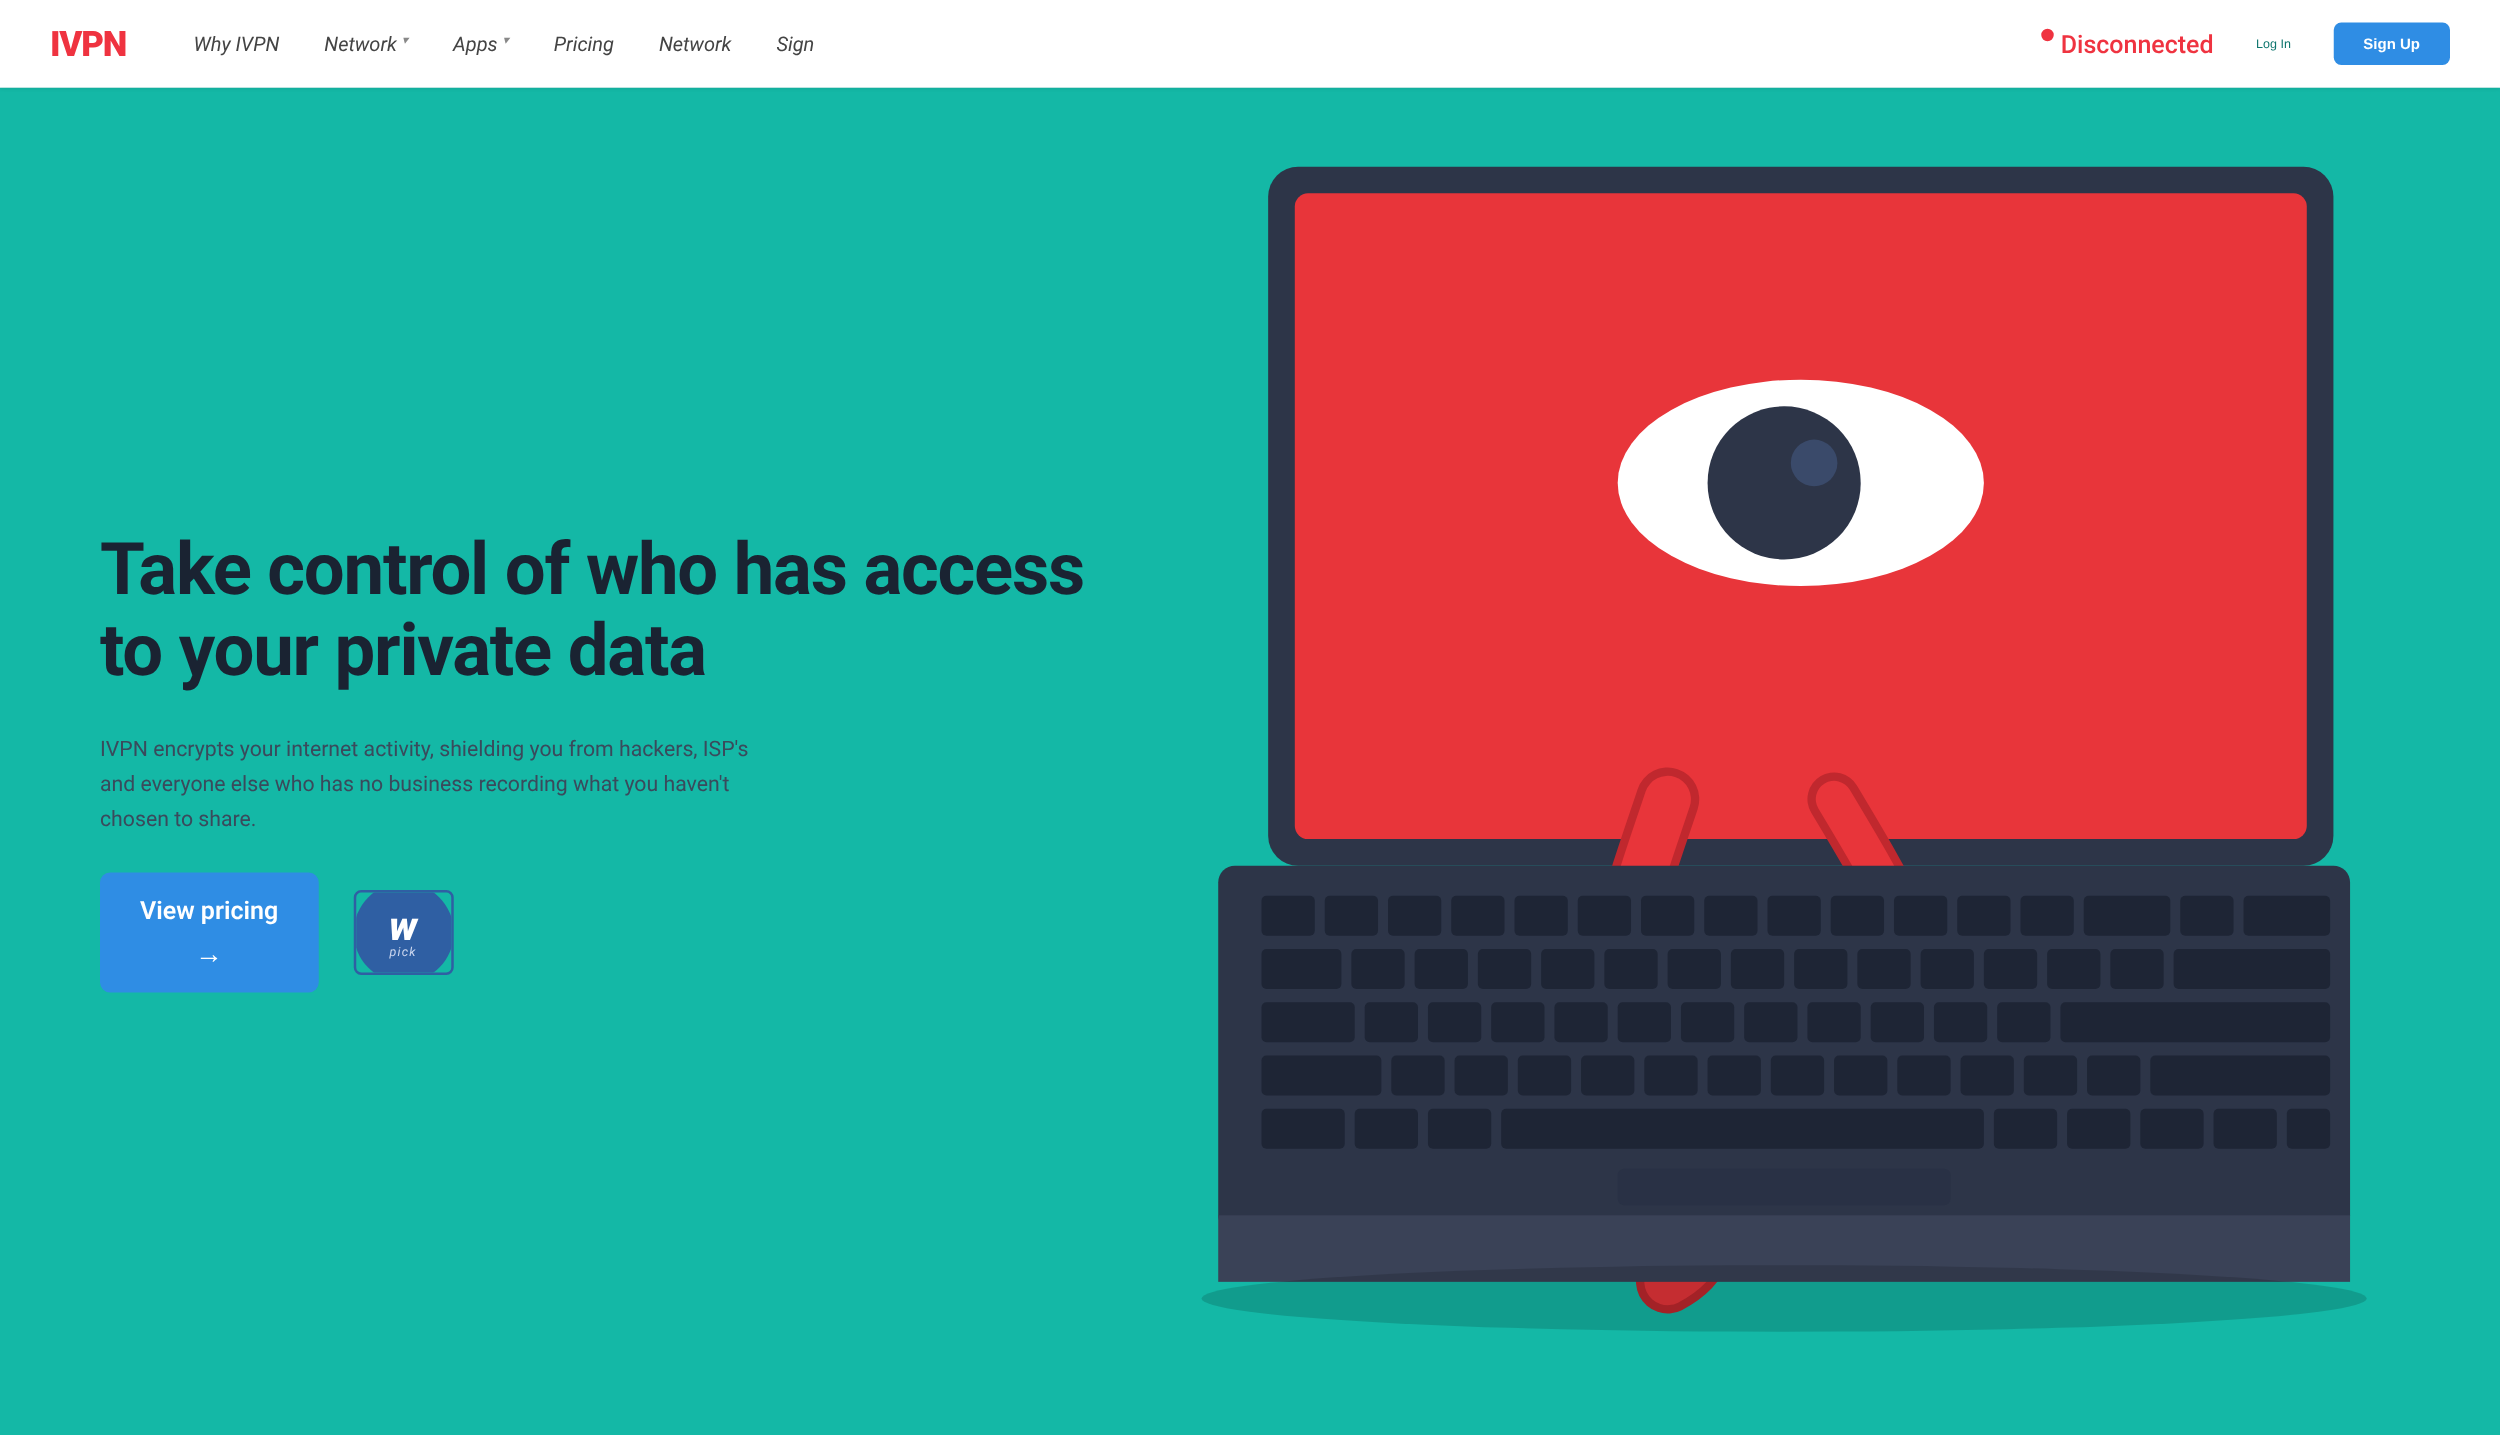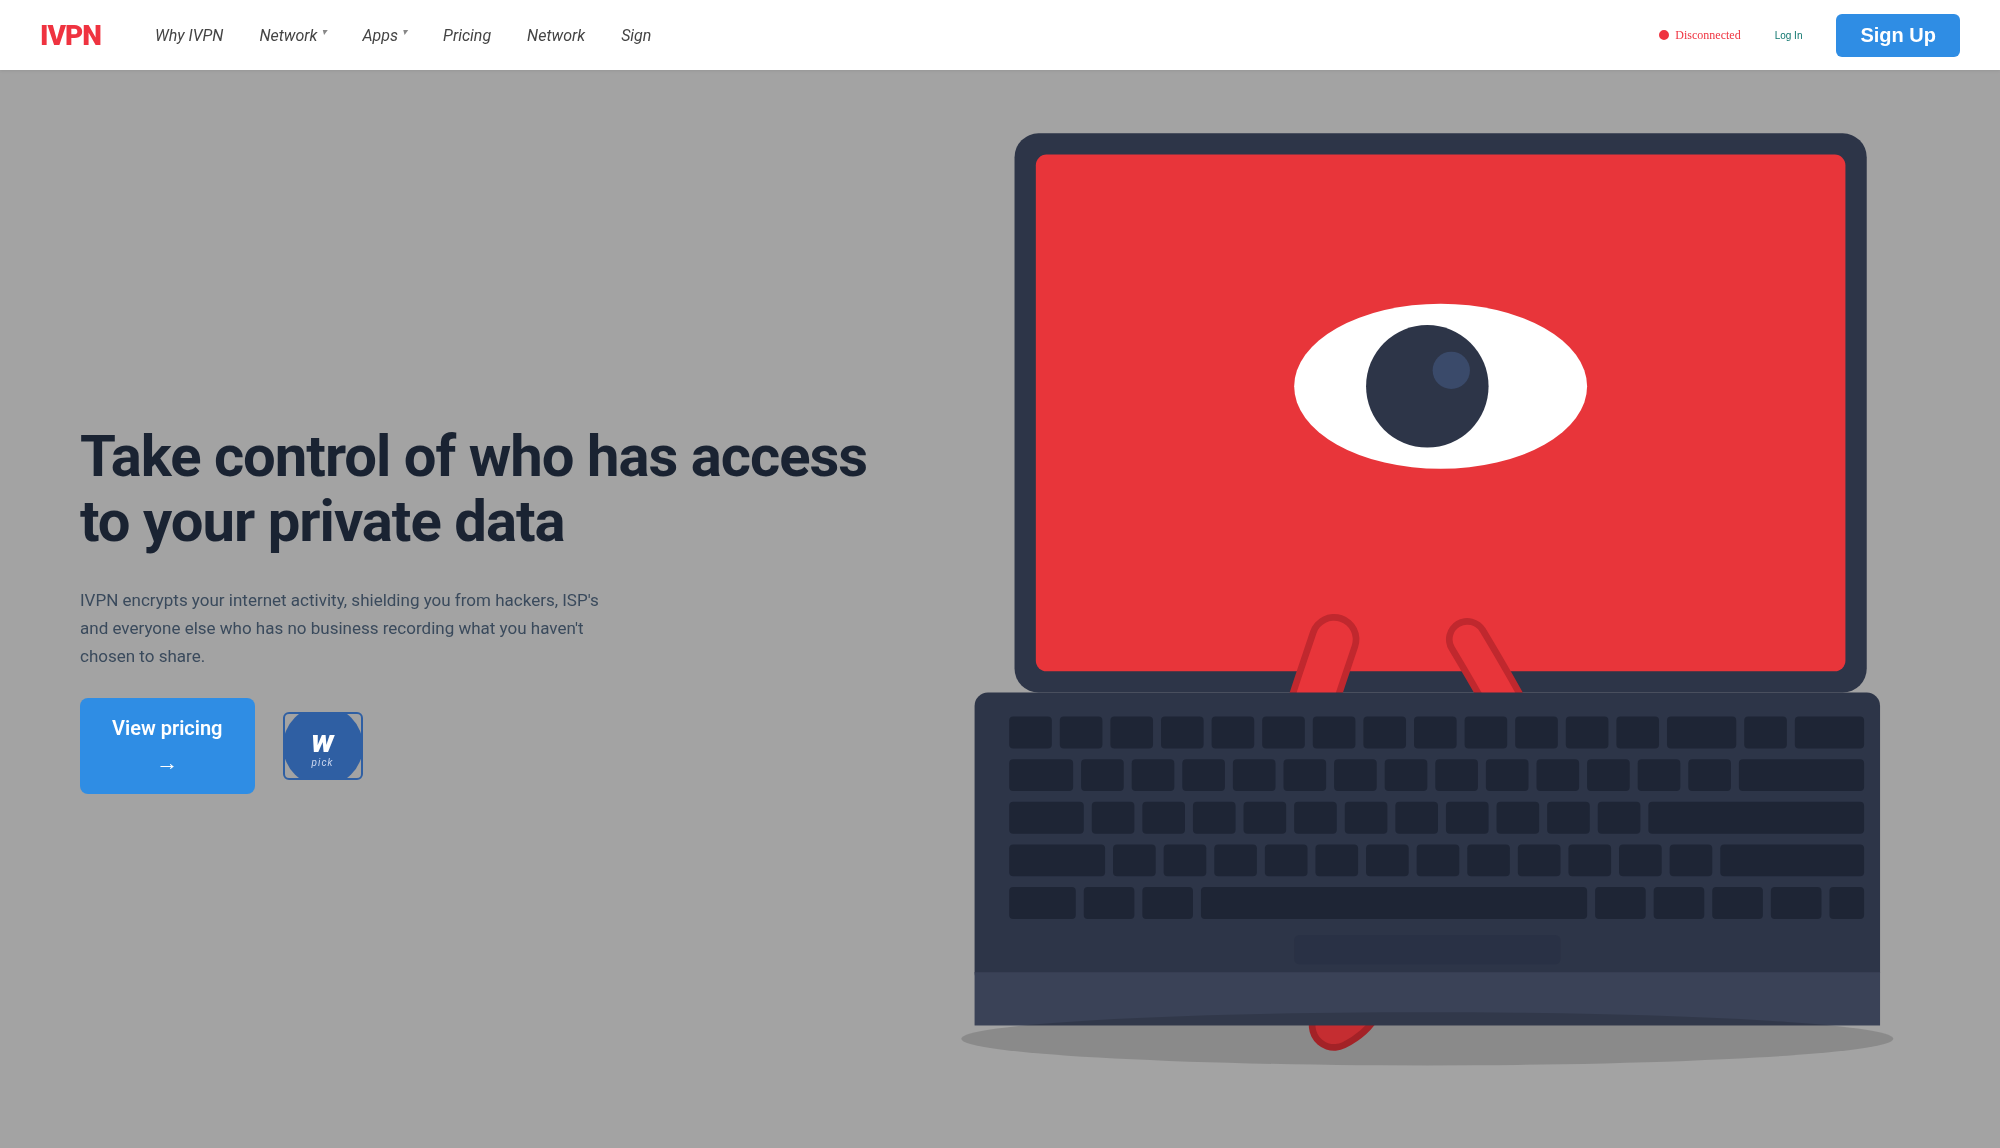--- a/index.html
+++ b/index.html
@@ -59,26 +59,24 @@
       font-size: 10px;
       color: #888;
     }
     .nav-right {
       display: flex;
       align-items: center;
       gap: 16px;
     }
     .nav-disconnected {
       display: flex;
-      align-items: center;
       gap: 6px;
       color: #ef3340;
-      font-size: 12px;
+      font-size: 20px;
       font-weight: 500;
-      font-family: Liberation Serif, serif;
     }
     .nav-disconnected .dot {
       width: 10px;
       height: 10px;
       border-radius: 50%;
       background: #ef3340;
       border: 2px solid #ef3340;
       display: inline-block;
     }
     .btn-login {
@@ -89,32 +87,32 @@
       font-size: 10px;
       cursor: pointer;
       font-weight: 400;
     }
     .btn-signup {
       padding: 10px 24px;
       background: #2f8de4;
       color: #fff;
       border: none;
       border-radius: 6px;
-      font-size: 20px;
+      font-size: 12px;
       font-weight: 600;
       cursor: pointer;
     }
 
     
     .hero {
       display: flex;
       align-items: center;
       min-height: calc(100vh - 70px);
       padding: 60px 80px 60px 80px;
-      background: #a3a3a3;
+      background: #14b8a6;
       position: relative;
       overflow: hidden;
     }
     .hero-left {
       flex: 0 0 45%;
       max-width: 45%;
       z-index: 2;
     }
     .hero-heading {
       font-size: 58px;

